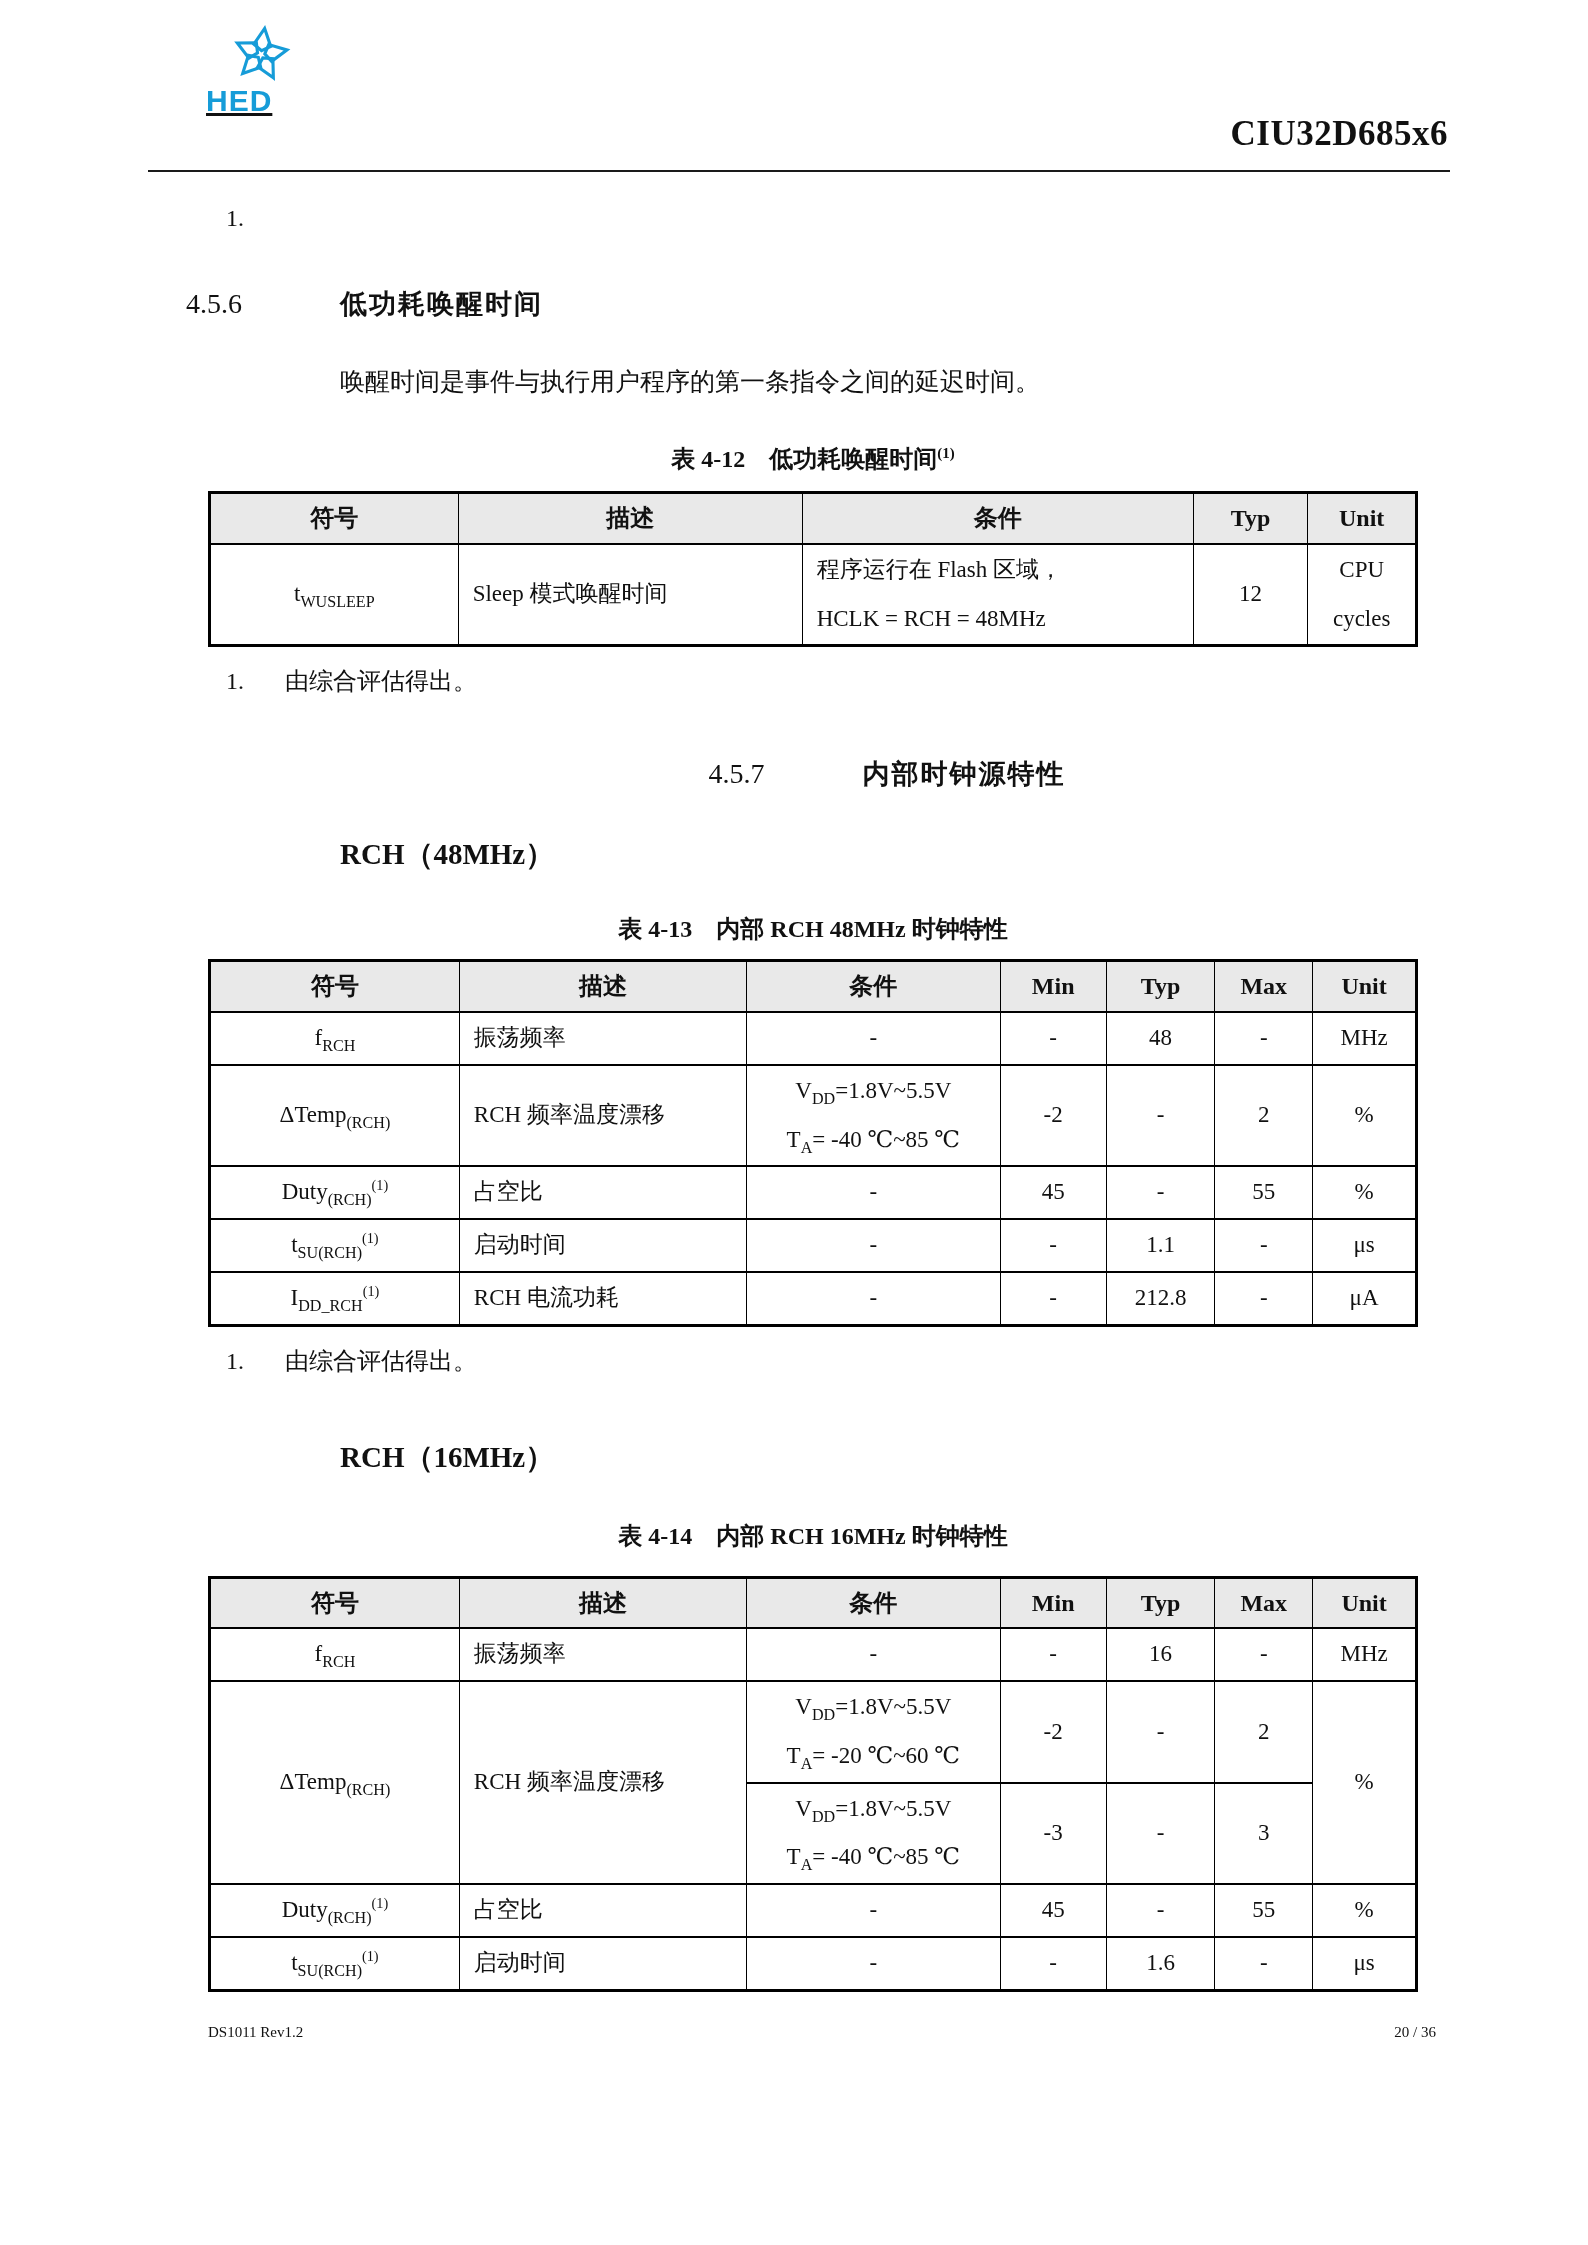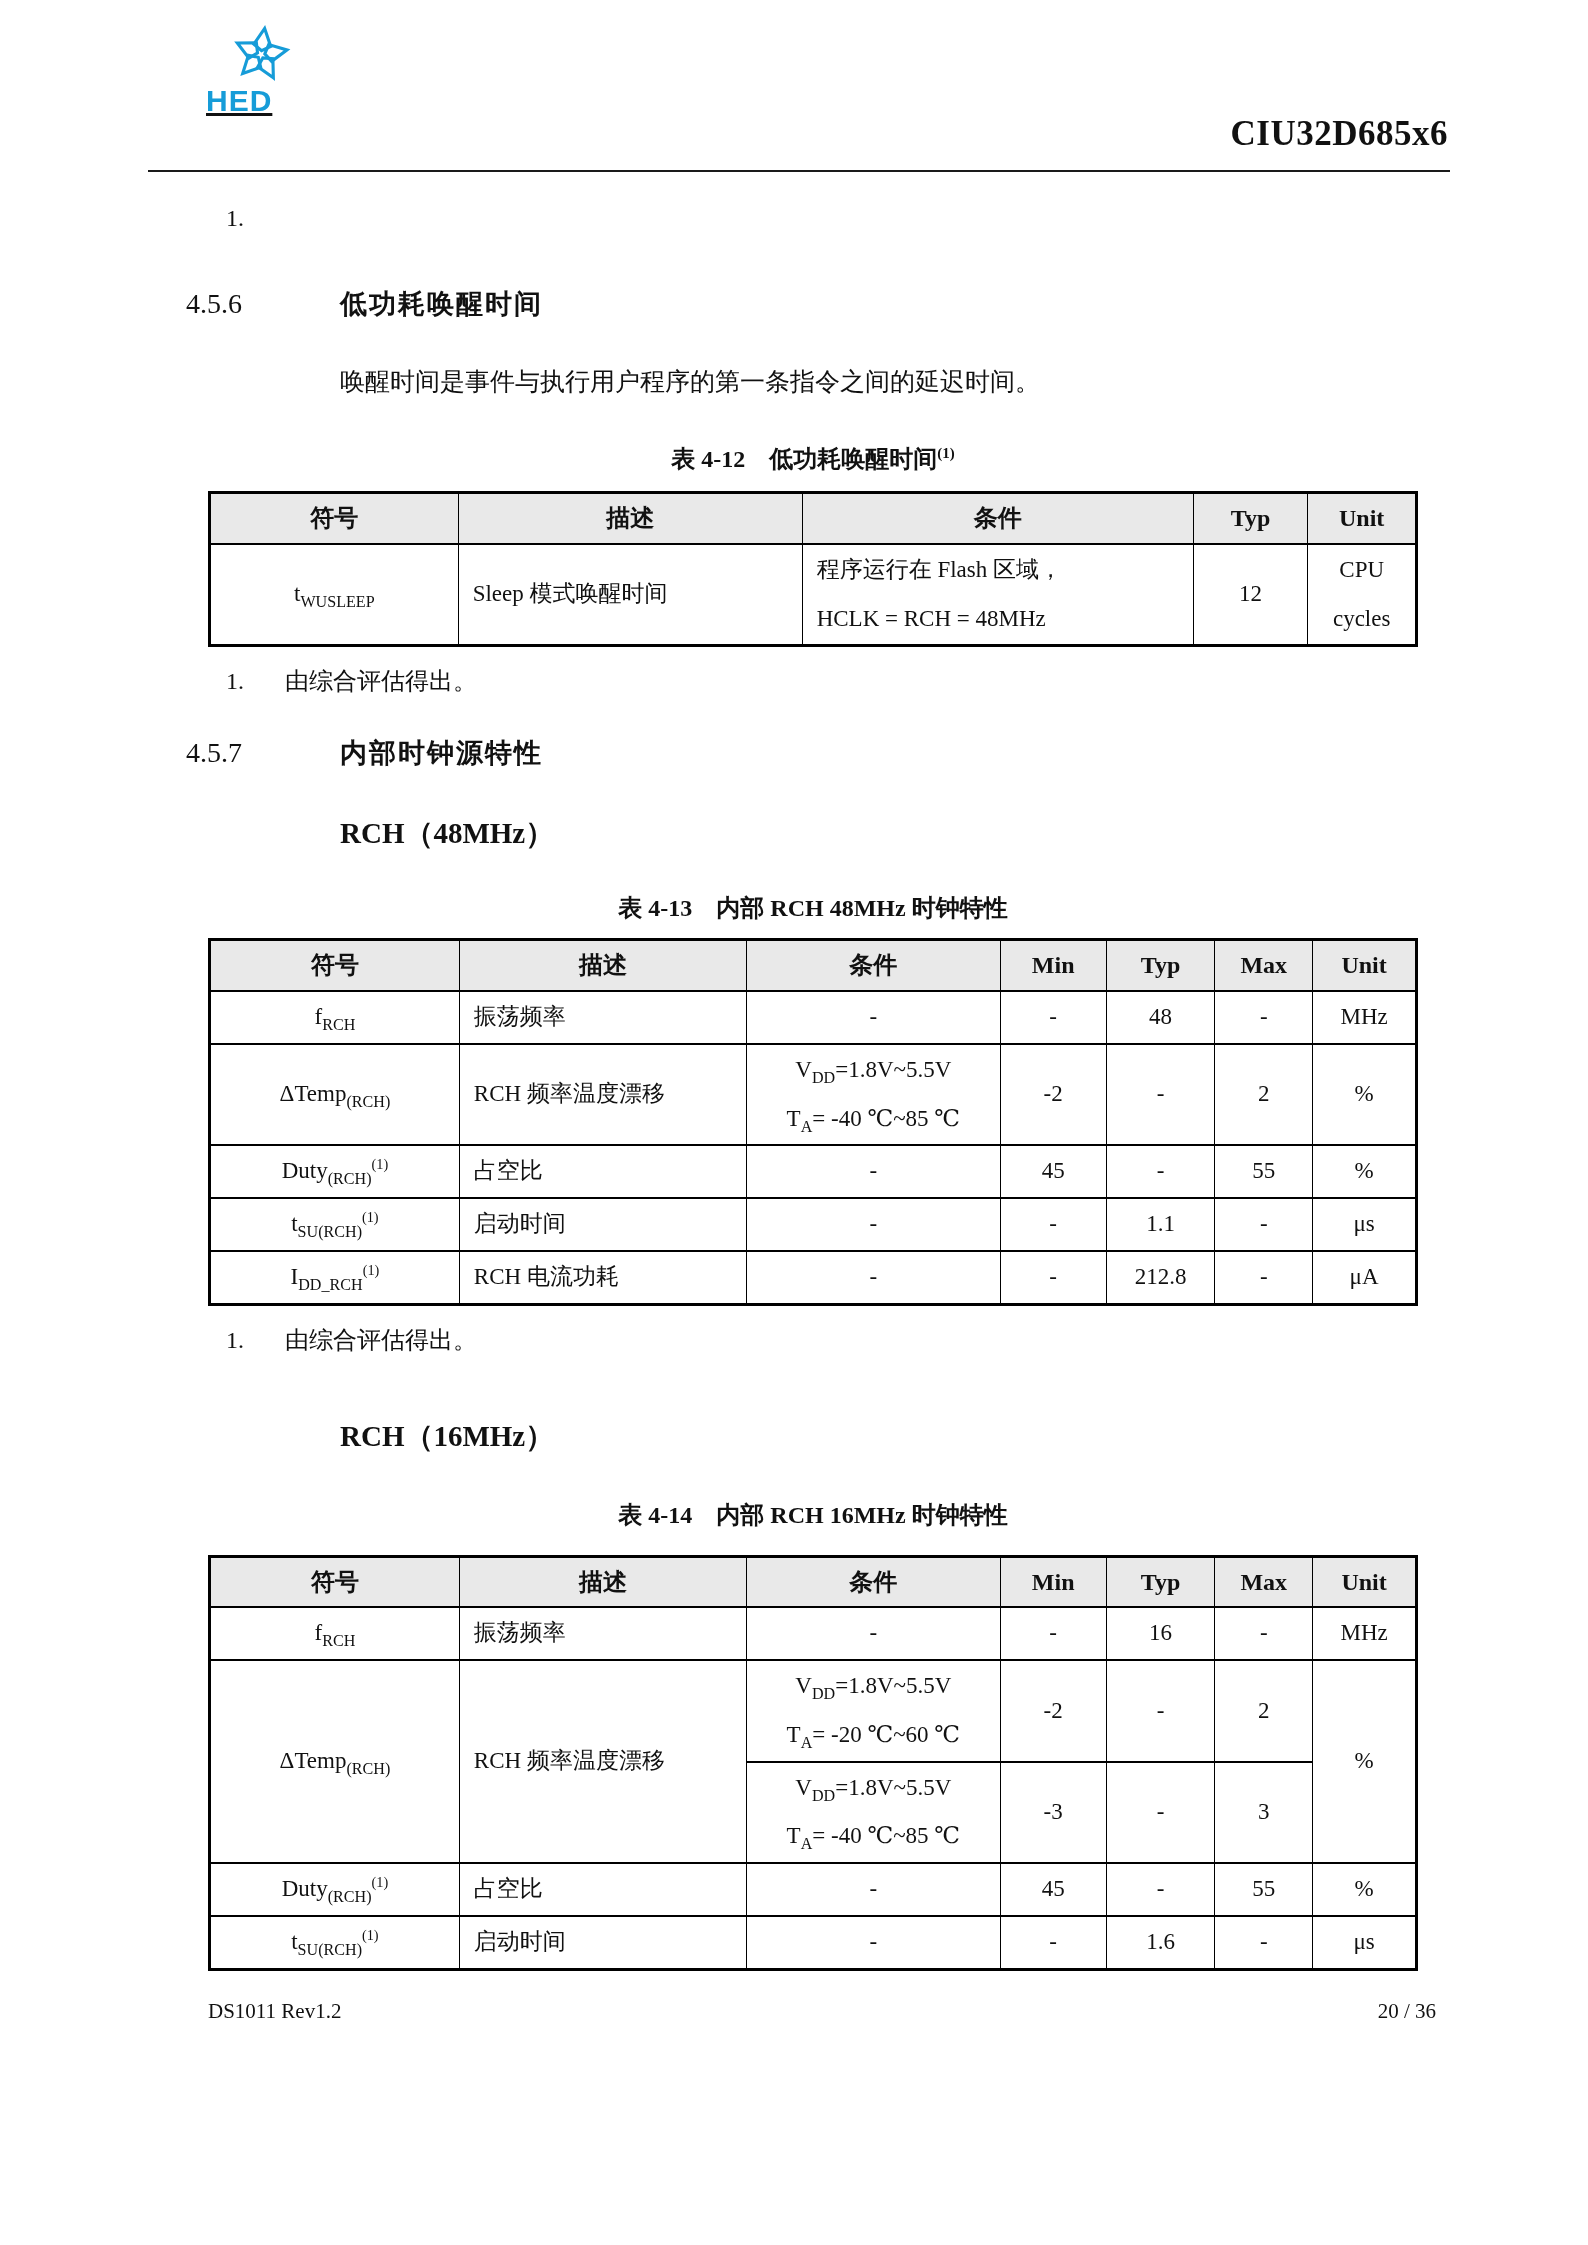--- a/index.html
+++ b/index.html
@@ -58,30 +58,30 @@
     background:#e9e9e9;font-size:24px;font-weight:bold;line-height:1.95;
   }
   table.spec td.al{text-align:left;padding-left:14px;}
   table.spec sub{font-size:70%;line-height:0;}
   table.spec sup{font-size:62%;line-height:0;}
   sub{font-size:70%;}
   sup{font-size:65%;}
   
   .footer{
     margin-left:208px;width:1228px;display:flex;justify-content:space-between;
-    font-size:21px;line-height:28px;
+    font-size:15px;line-height:28px;
   }
   
   .mt-note1{margin-top:30px;}
   .mt-h456{margin-top:50px;}
   .mt-para{margin-top:42px;}
   .mt-cap12{margin-top:38px;}
   .mt-tbl12{margin-top:16px;}
   .mt-note2{margin-top:18px;}
-  .mt-h457{margin-top:36px;}
+  .mt-h457{margin-top:57px;justify-content:center;}
   .mt-rch48{margin-top:42px;}
   .mt-cap13{margin-top:40px;}
   .mt-tbl13{margin-top:14px;}
   .mt-note3{margin-top:18px;}
   .mt-rch16{margin-top:60px;}
   .mt-cap14{margin-top:44px;}
   .mt-tbl14{margin-top:24px;}
   .mt-footer{margin-top:26px;}
 </style>
 </head>

